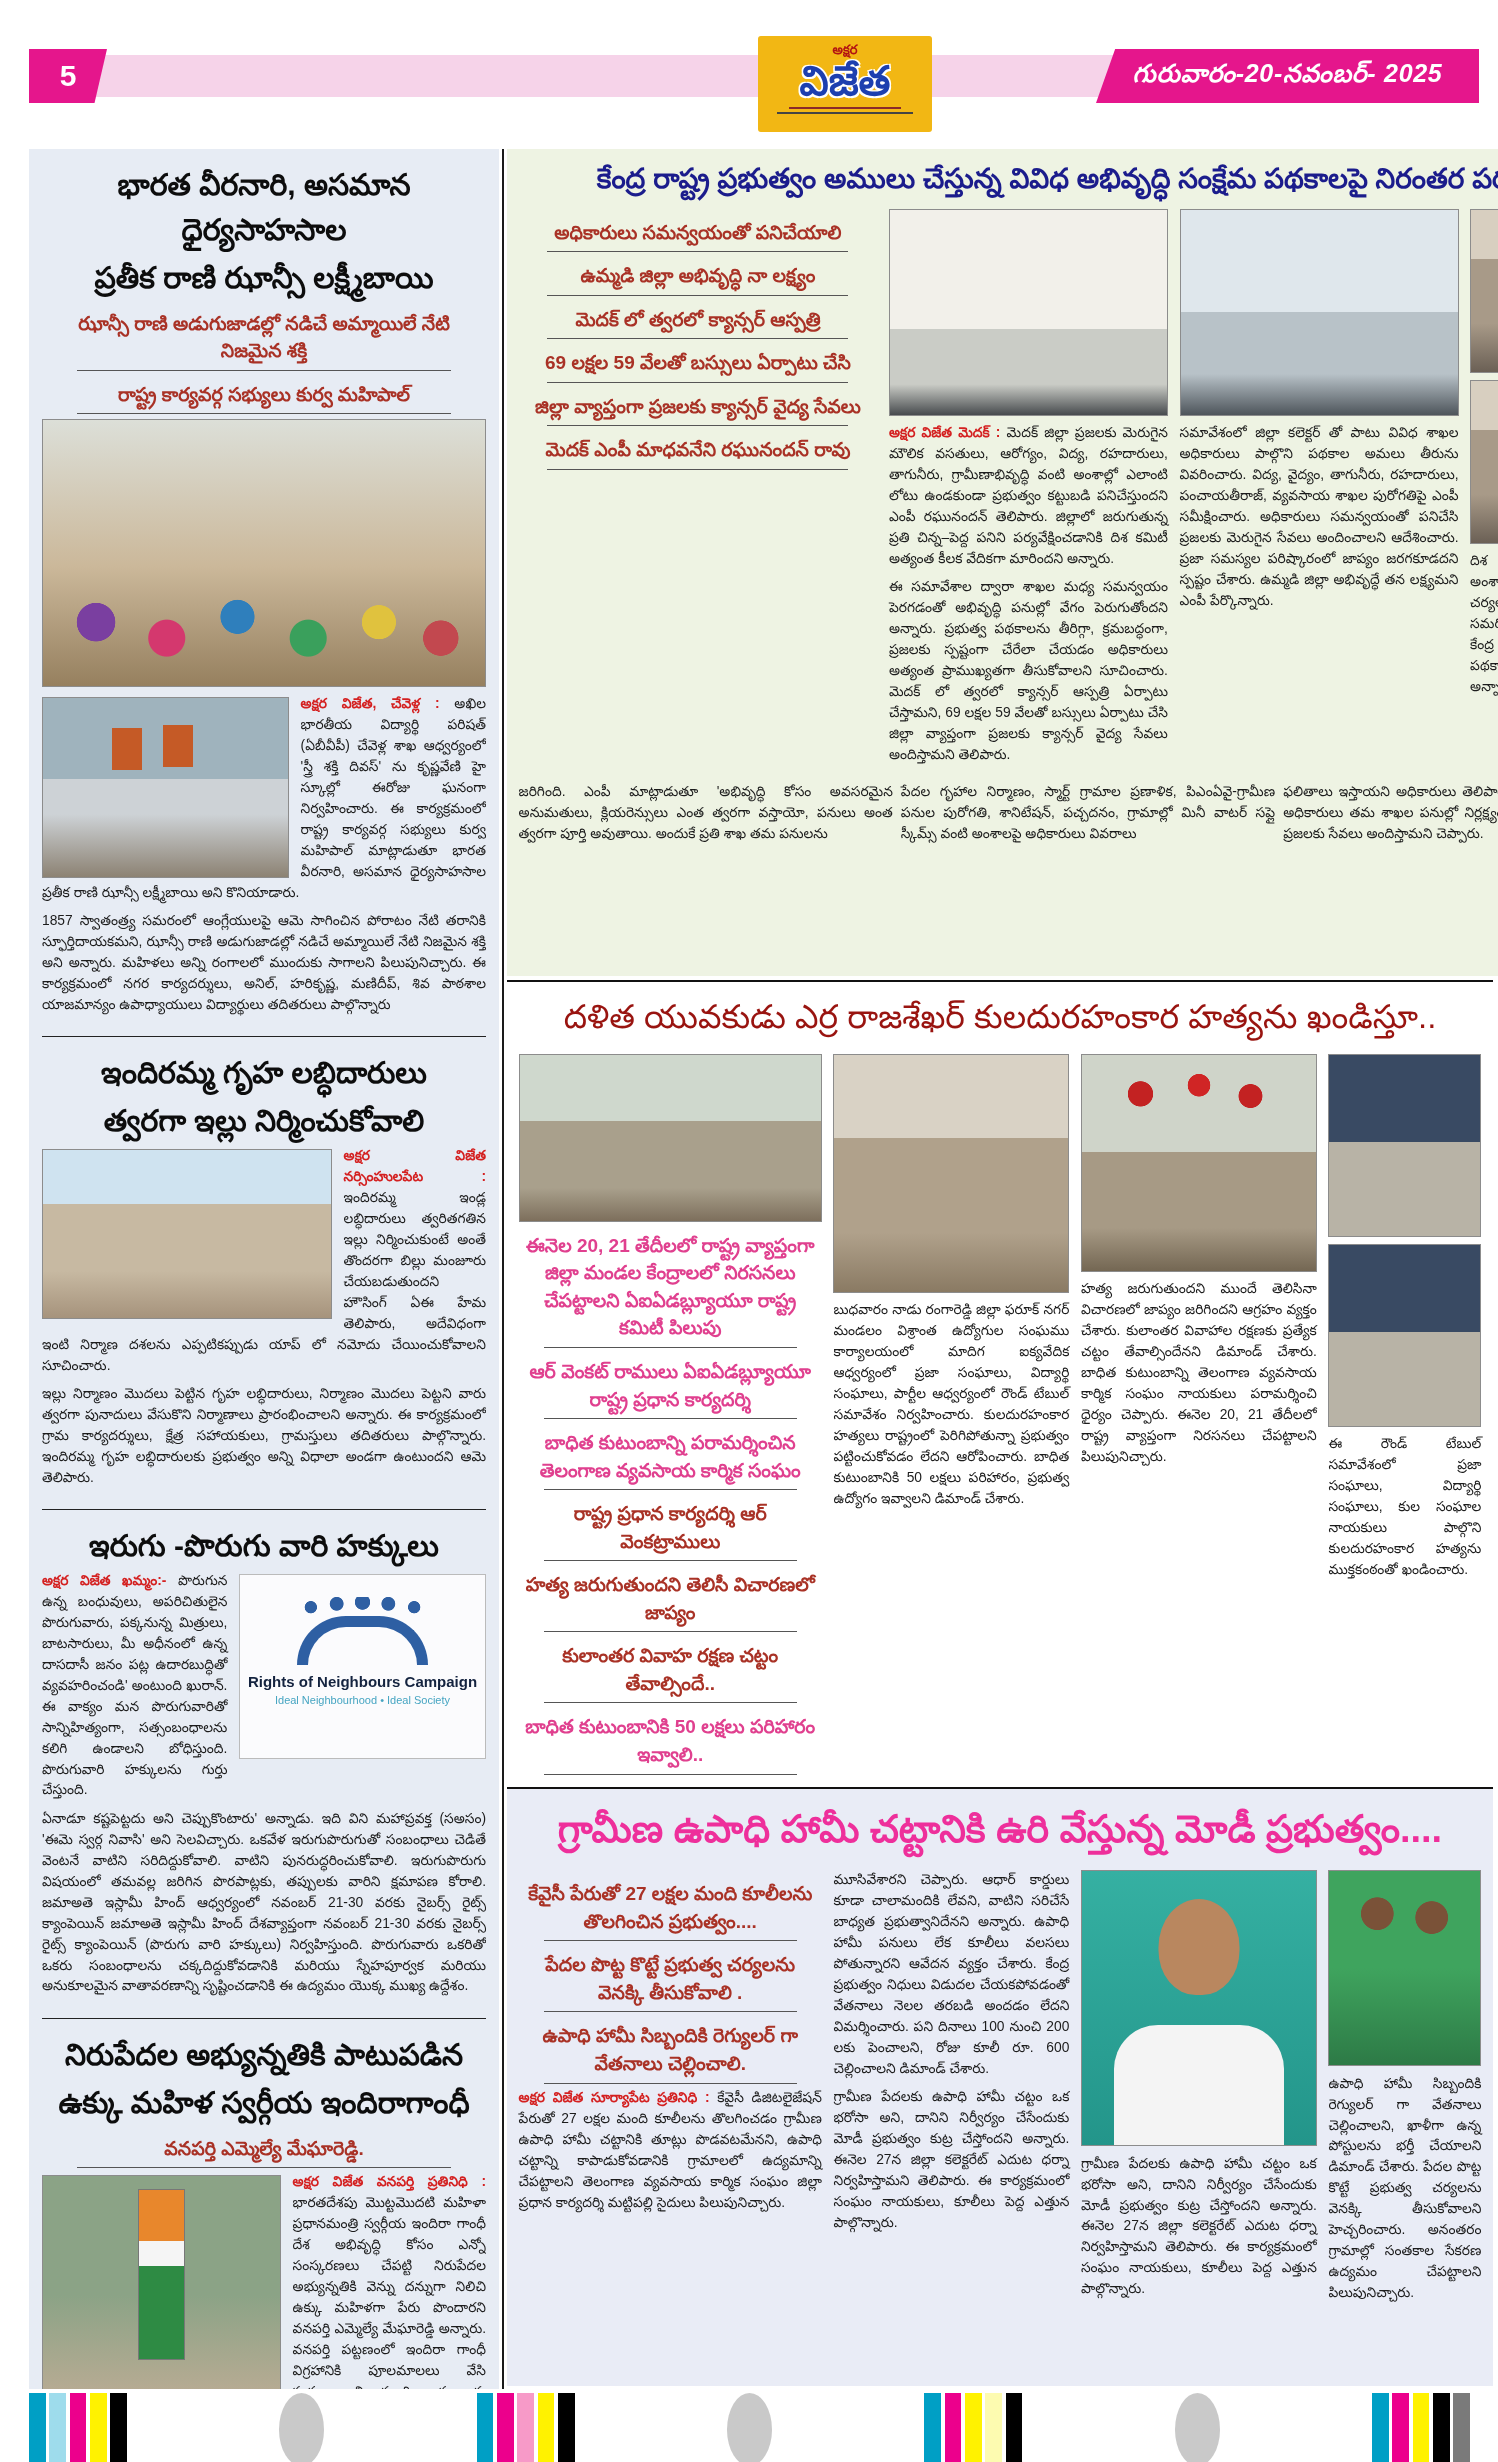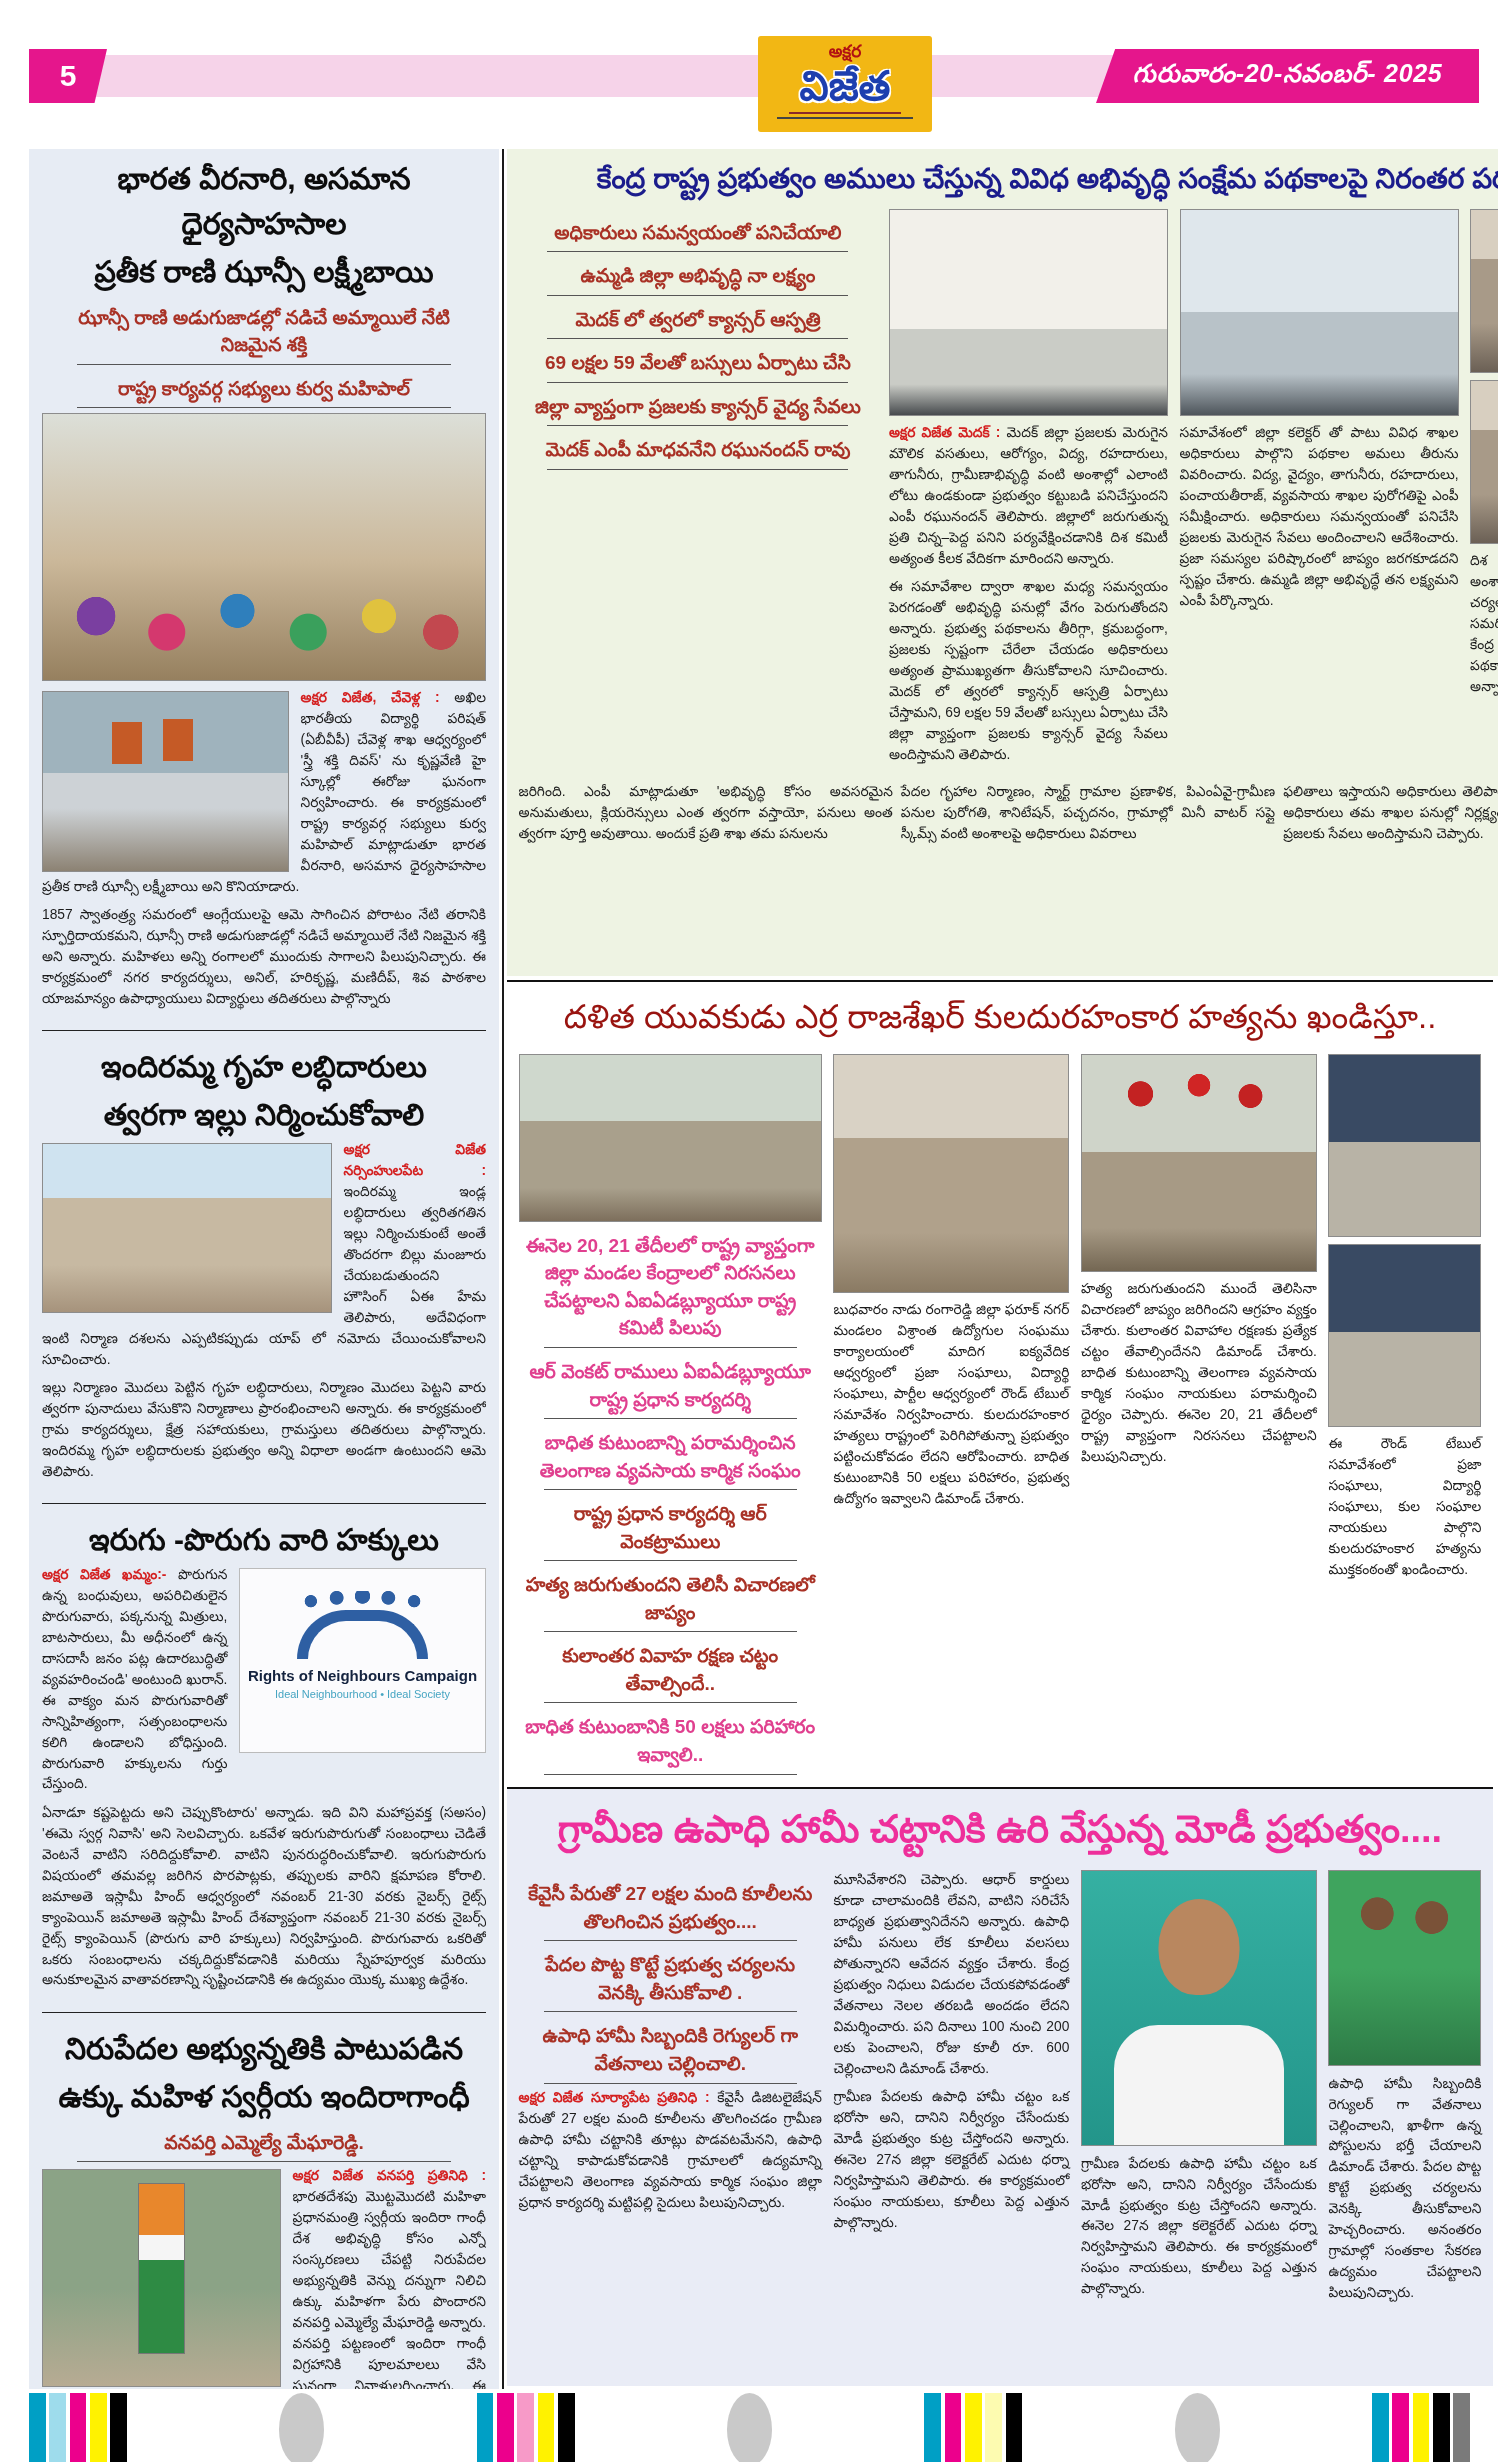--- a/index.html
+++ b/index.html
@@ -8,28 +8,28 @@
   
   .hdr-strip{position:absolute;left:29px;top:55px;width:1450px;height:42px;background:#f6d3e9;}
   .page-num{position:absolute;left:29px;top:49px;width:78px;height:54px;background:#e5168c;color:#fff;
             font-size:30px;font-weight:bold;display:flex;align-items:center;justify-content:center;
             clip-path:polygon(0 0,100% 0,84% 100%,0 100%);}
   .date-box{position:absolute;left:1096px;top:49px;width:383px;height:54px;background:#e5168c;color:#fff;
             font-size:25px;font-weight:bold;font-style:italic;display:flex;align-items:center;justify-content:center;
             clip-path:polygon(5% 0,100% 0,100% 100%,0 100%);letter-spacing:0.7px;}
   .logo-box{position:absolute;left:758px;top:36px;width:174px;height:96px;background:#f2b714;
             border-radius:2.9px;text-align:center;box-sizing:border-box;padding-top:5.8px;}
-  .logo-top{font-size:17px;font-weight:bold;color:#b21212;}
+  .logo-top{font-size:13px;font-weight:bold;color:#b21212;}
   .logo-main{font-size:41px;font-weight:800;color:#1d3faf;line-height:1.05;
              text-shadow:-1.5px -1.5px 0 #fff,1.5px -1.5px 0 #fff,-1.5px 1.5px 0 #fff,1.5px 1.5px 0 #fff;}
   .logo-sub{width:64%;height:2.2px;background:#8a2a2a;margin:4.4px auto 0;}
   .logo-sub.s2{width:78%;height:1.5px;margin-top:2.9px;background:#444;}
   
   #left-col{position:absolute;left:29px;top:149px;width:470px;height:2240px;background:#e7ecf4;
-            box-sizing:border-box;padding:4px 13px;overflow:hidden;}
+            box-sizing:border-box;padding:10px 13px;overflow:hidden;}
   #vrule{position:absolute;left:502px;top:149px;width:2.2px;height:2240px;background:#1a1a1a;}
   #tr-art{position:absolute;left:507px;top:149px;width:1162px;height:827px;background:#eef3e3;
           box-sizing:border-box;padding:5.8px 11.6px;overflow:hidden;}
   #mid-art{position:absolute;left:507px;top:980px;width:986px;height:802px;background:#fff;
            border-top:2.2px solid #111;box-sizing:border-box;padding:4.4px 11.6px;overflow:hidden;}
   #bot-art{position:absolute;left:507px;top:1787px;width:986px;height:599px;background:#e9ecf6;
            border-top:2.2px solid #111;box-sizing:border-box;padding:2.9px 11.6px;overflow:hidden;}
   
   .lh{font-size:30px;font-weight:800;text-align:center;line-height:1.5;color:#0d0d0d;margin:2.9px 0;}
   .trh{font-size:28px;font-weight:800;text-align:center;color:#1b1c8c;margin:5.8px 0 11.6px;line-height:1.3;}

